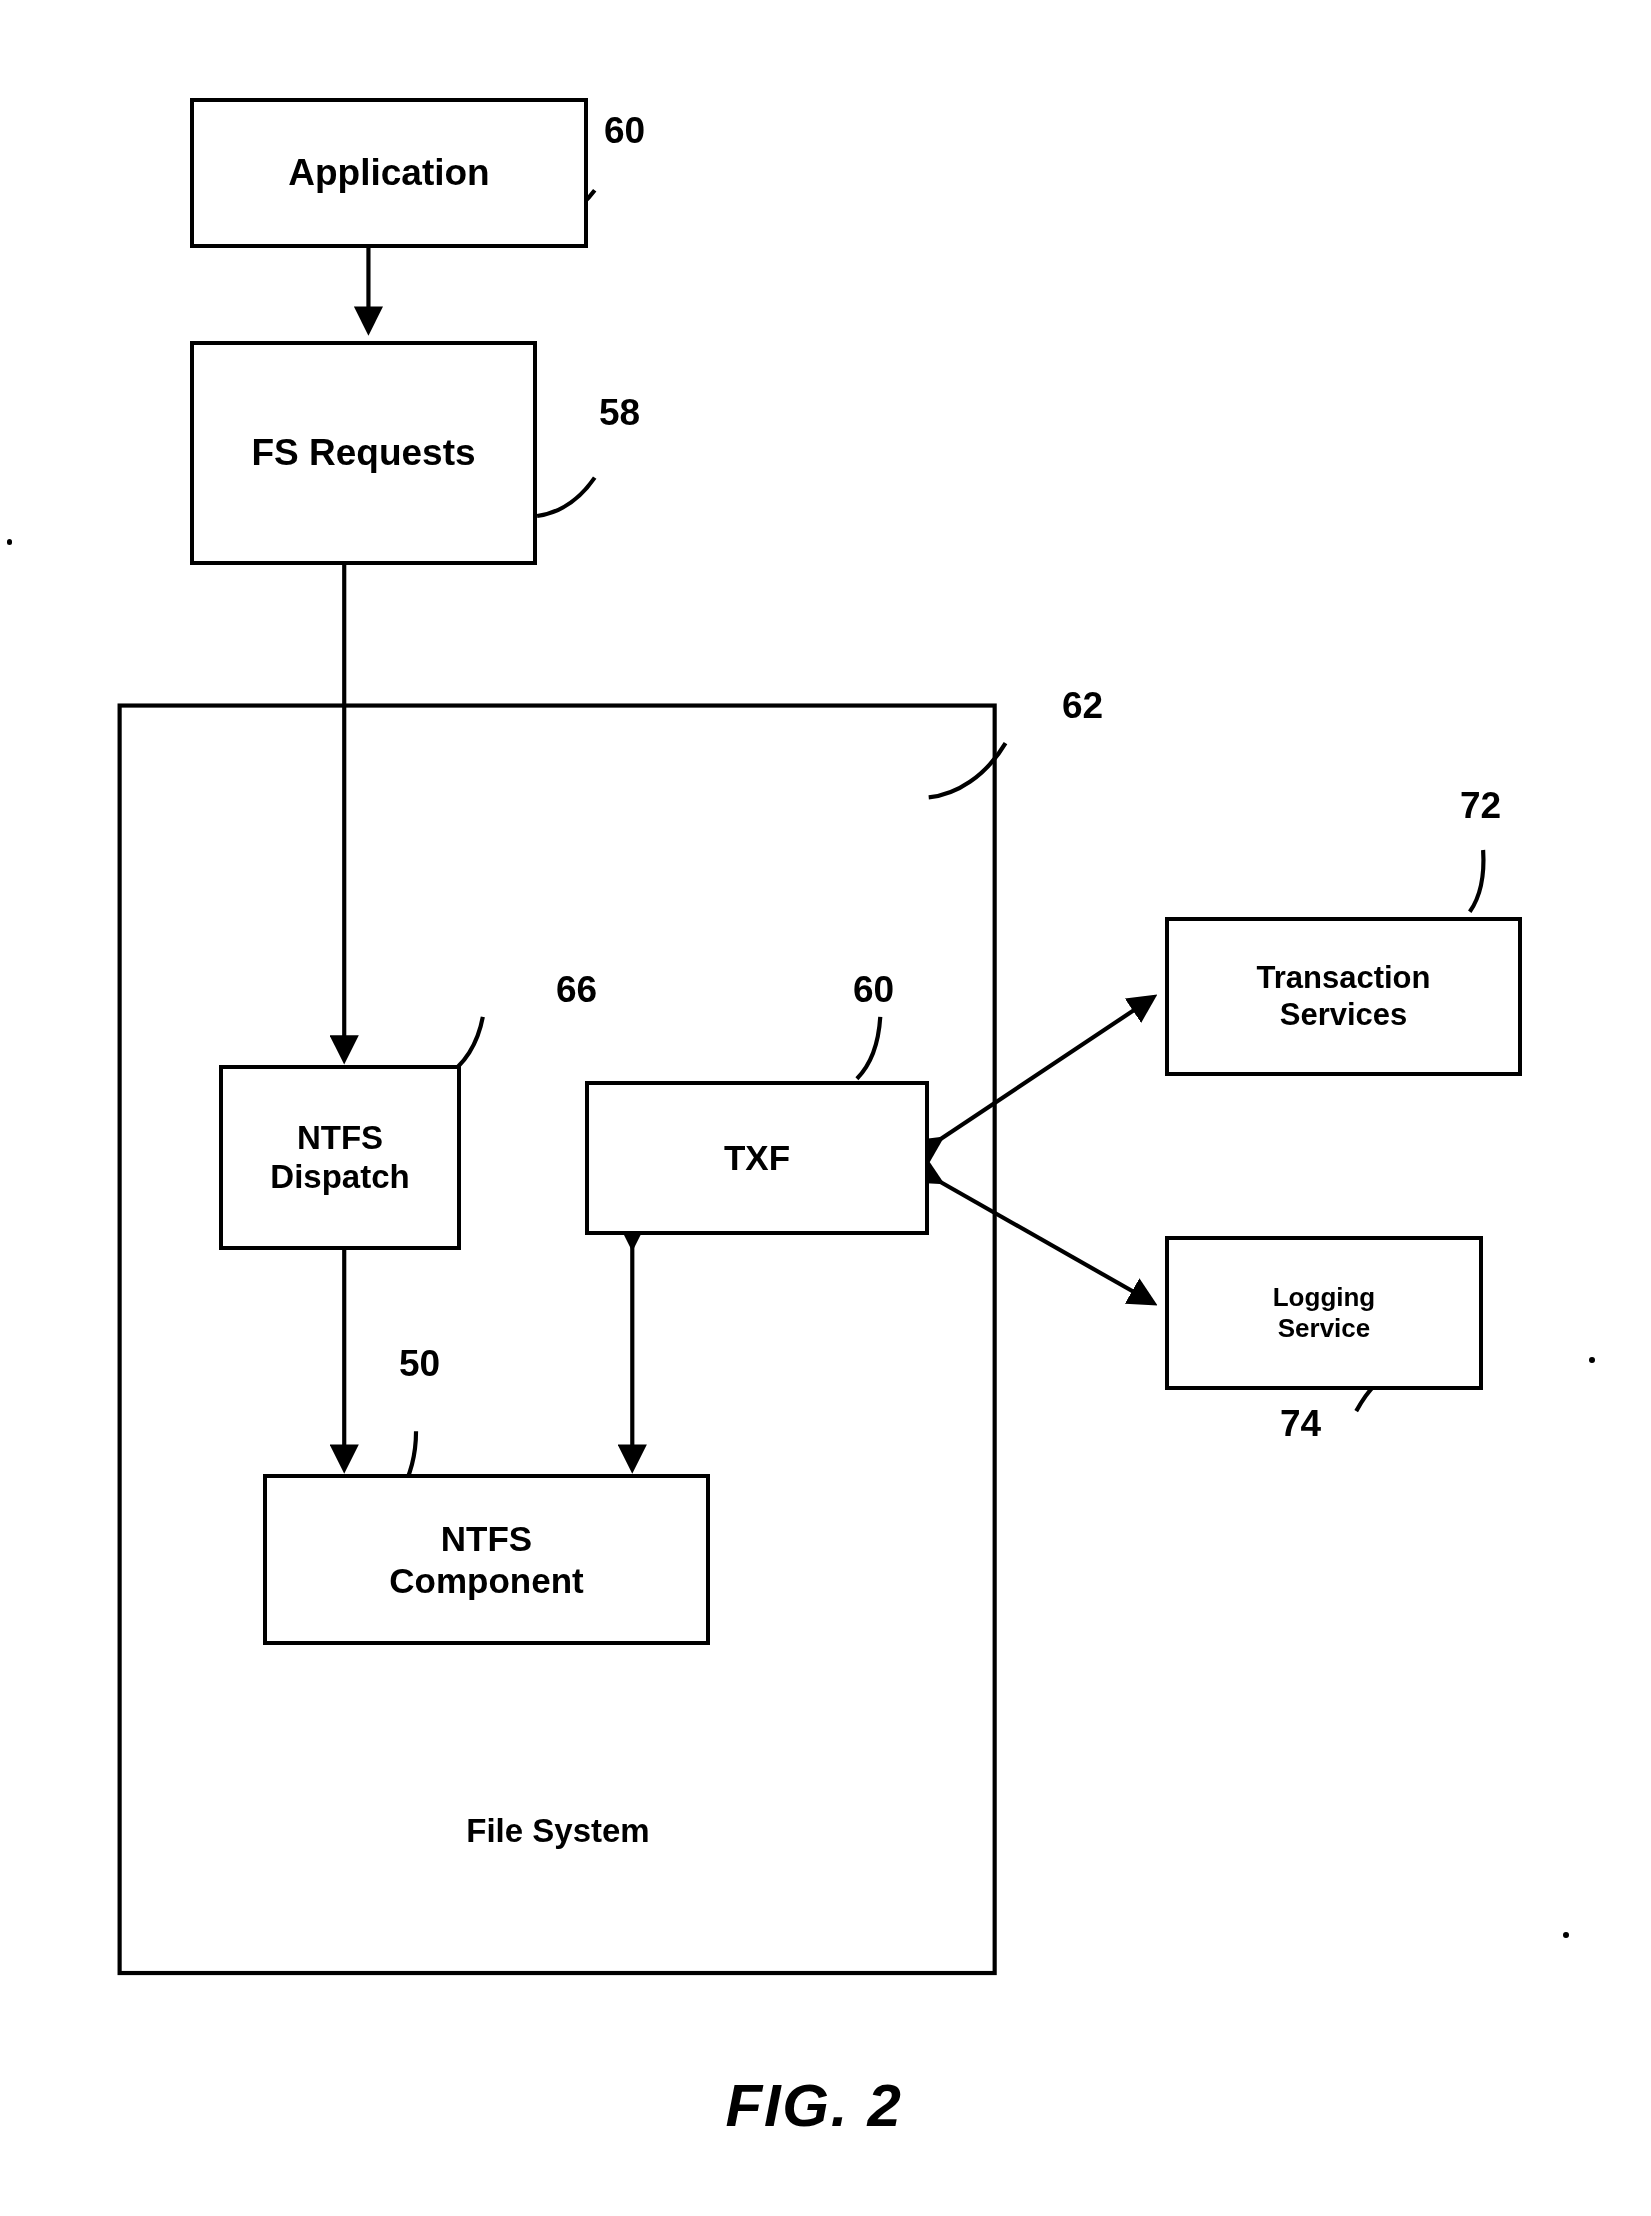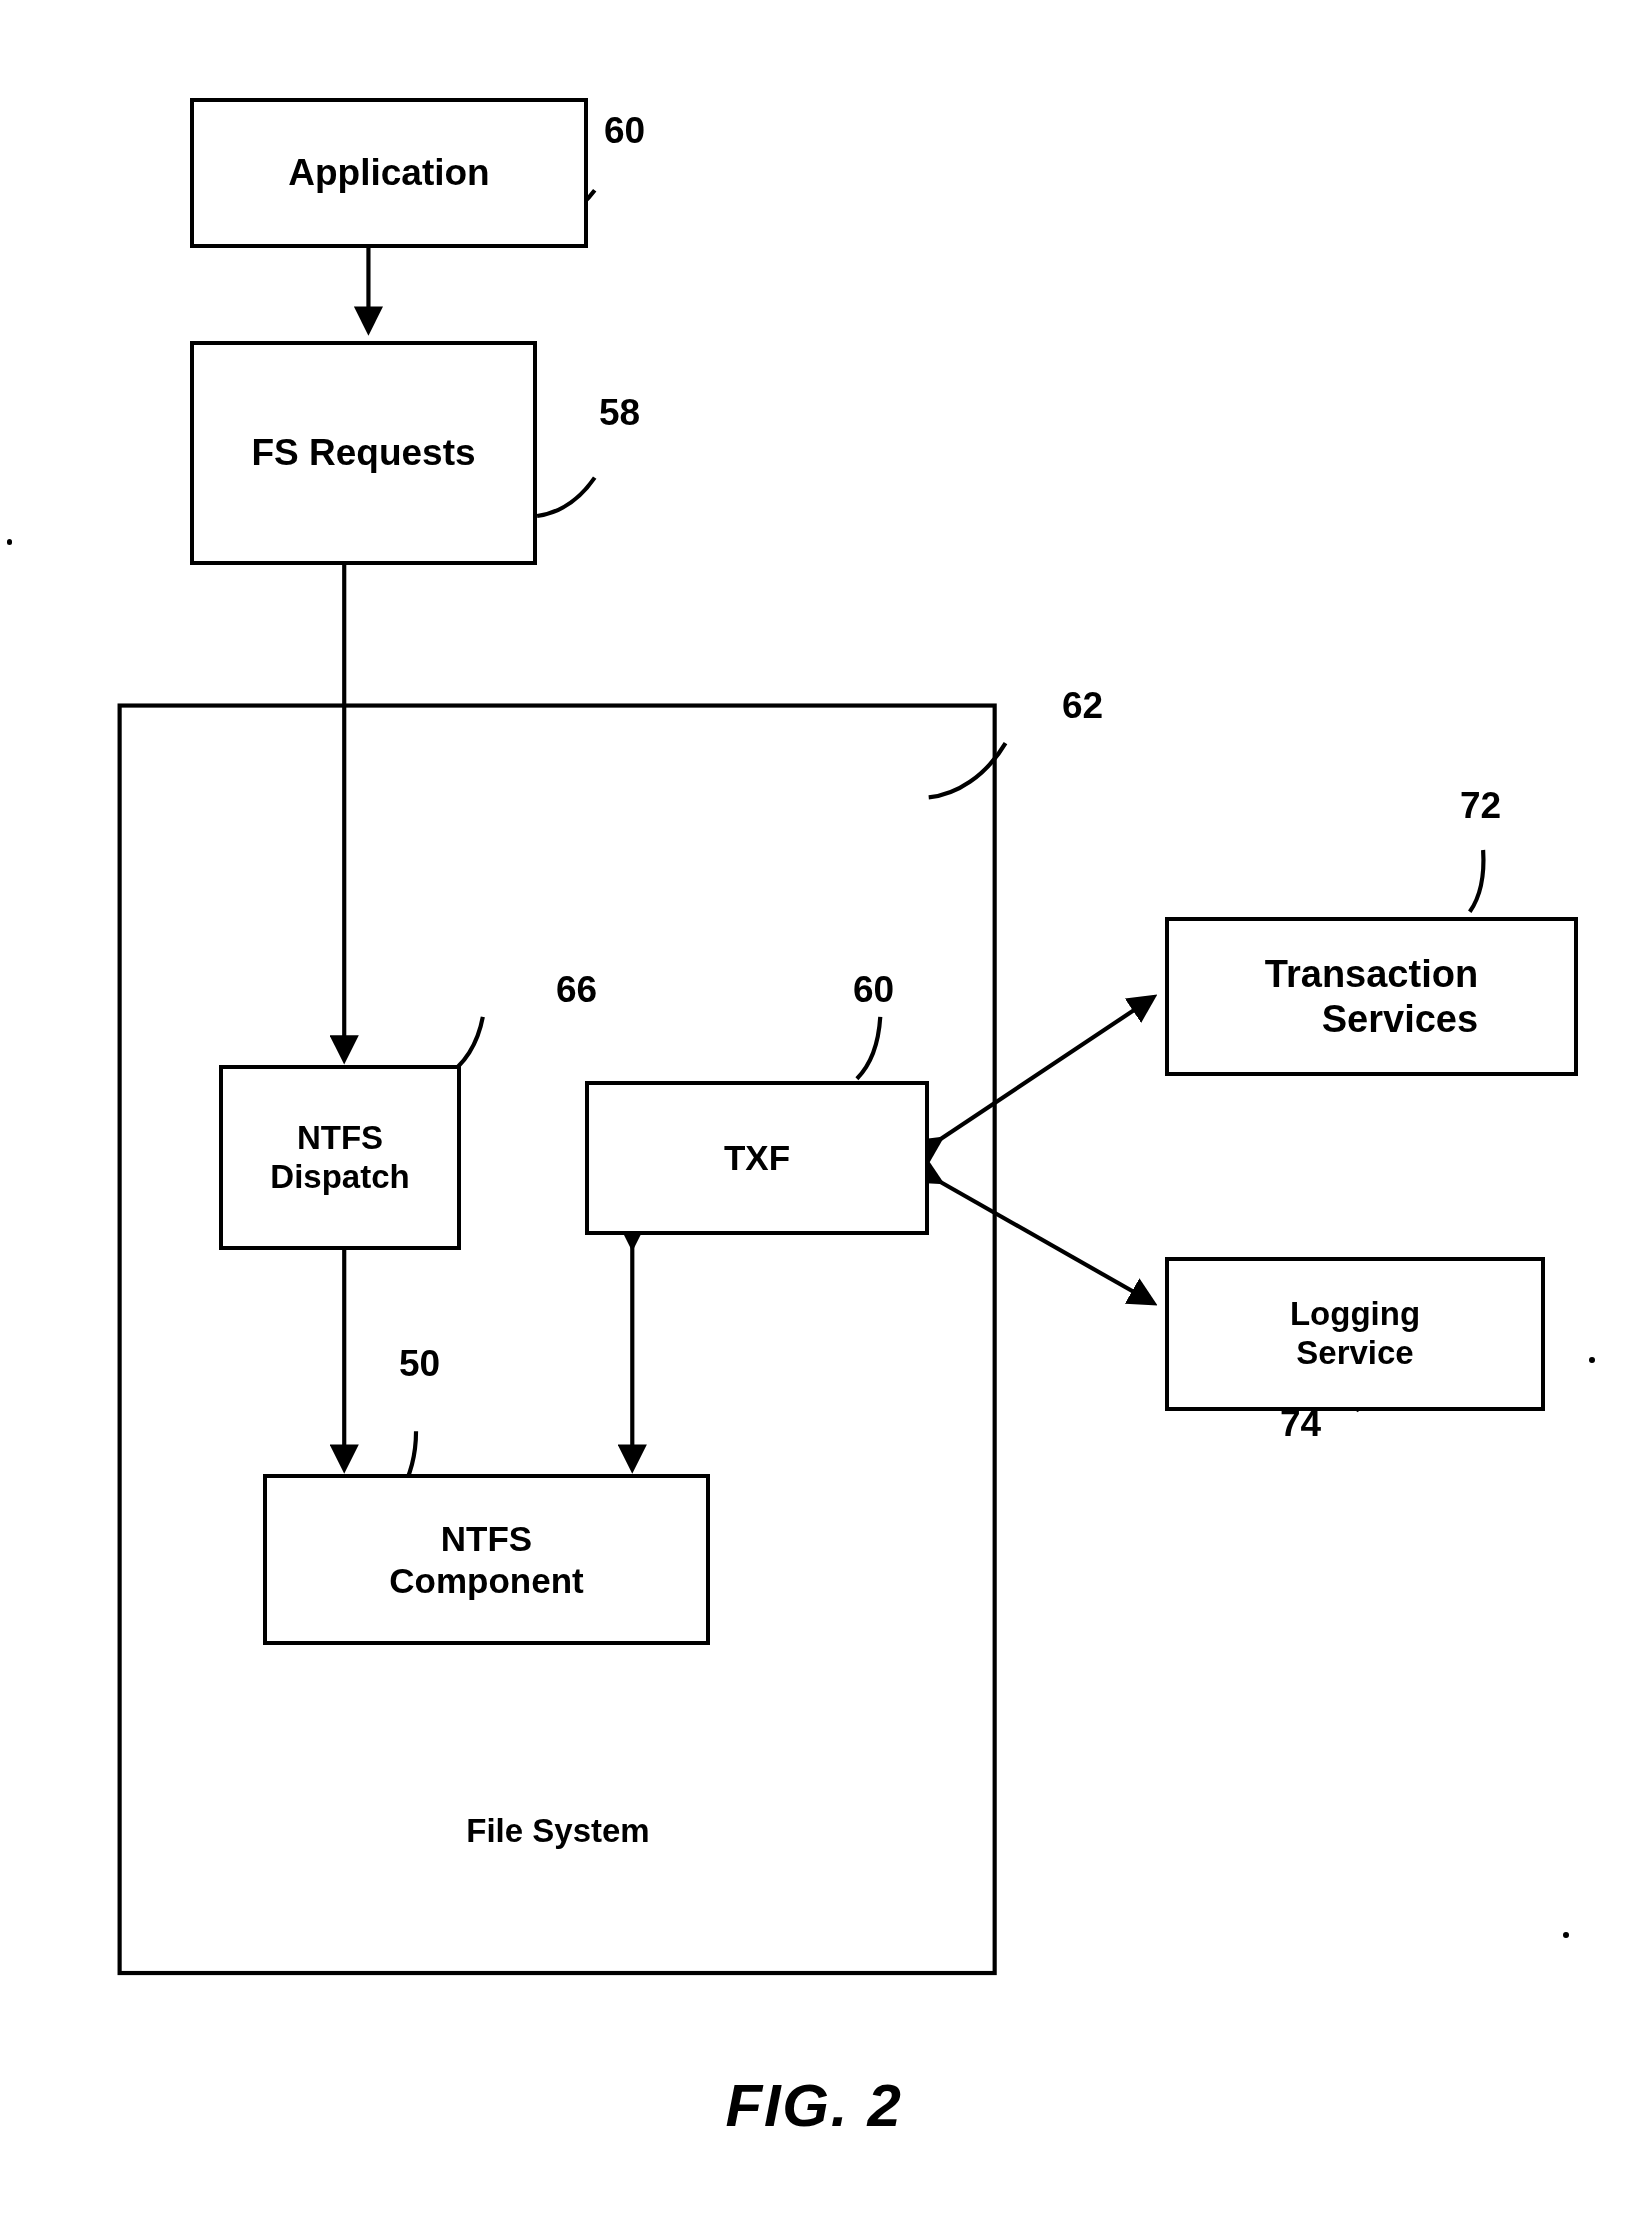--- a/index.html
+++ b/index.html
@@ -127,26 +127,26 @@
 
   <div class="node" style="left:585px; top:1081px; width:344px; height:154px; font-size:35px;">
     <span>TXF</span>
   </div>
 
   <div class="node" style="left:263px; top:1474px; width:447px; height:171px; font-size:35px;">
     <span>NTFS
 Component</span>
   </div>
 
-  <div class="node" style="left:1165px; top:917px; width:413px; height:159px; font-size:38px;text-align:right;">
+  <div class="node" style="left:1165px; top:917px; width:357px; height:159px; font-size:31px;">
     <span>Transaction
 Services</span>
   </div>
 
-  <div class="node" style="left:1165px; top:1236px; width:380px; height:154px; font-size:33px;margin-top:21px;">
+  <div class="node" style="left:1165px; top:1236px; width:318px; height:154px; font-size:26px;">
     <span>Logging
 Service</span>
   </div>
 
   <div class="container-label" style="left:370px; top:1812px; width:376px; font-size:33px;">
     <span>File System</span>
   </div>
 
   <div class="ref" style="left:604px; top:110px; font-size:37px;">
     <span>60</span>

